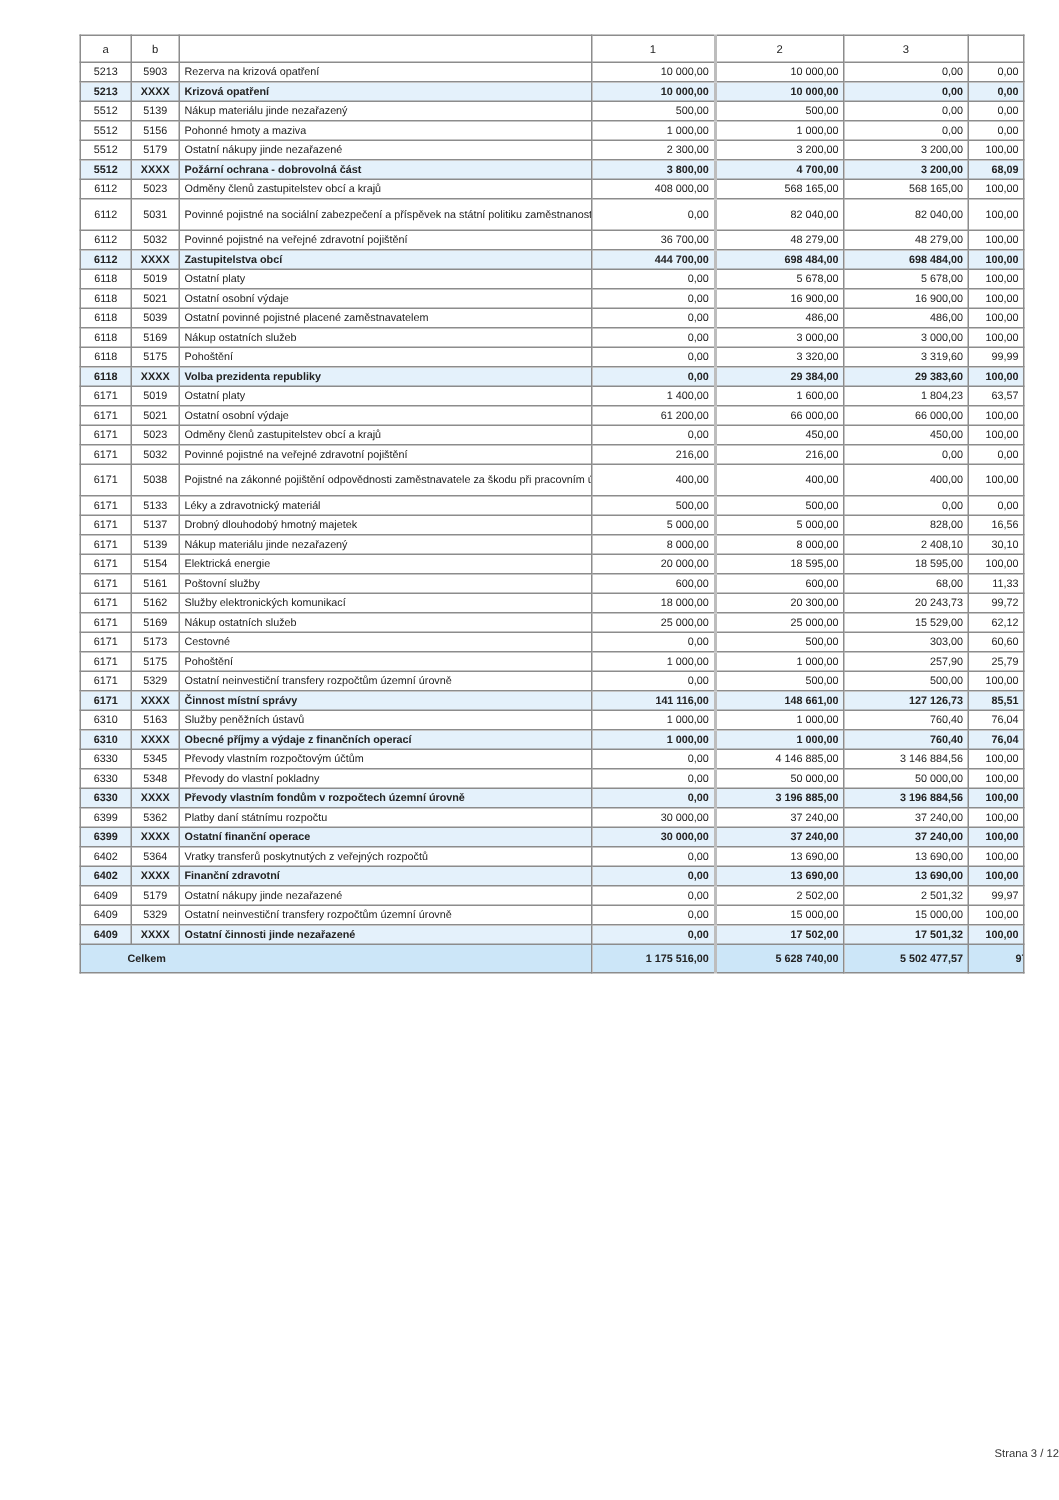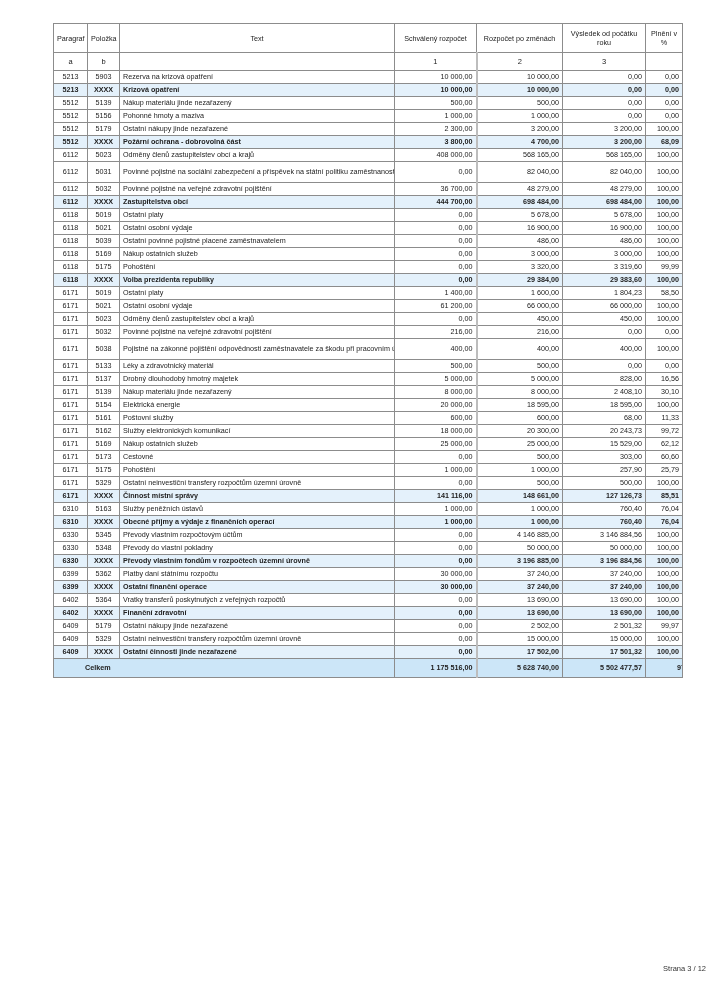--- a/index.html
+++ b/index.html
@@ -30,29 +30,20 @@
   <colgroup>
     <col style="width:34px">
       <col style="width:32px">
       <col style="width:275px">
     <col style="width:82px">
       <col style="width:86px">
       <col style="width:83px">
       <col style="width:37px">
   </colgroup>
   <thead>
-    <tr>
-      <th>Paragraf</th>
-      <th>Položka</th>
-      <th>Text</th>
-      <th>Schválený rozpočet</th>
-      <th class="col2">Rozpočet po změnách</th>
-      <th>Výsledek od počátku roku</th>
-      <th>Plnění v %</th>
-    </tr>
     <tr class="letters">
       <td>a</td>
       <td>b</td>
       <td></td>
       <td>1</td>
       <td class="col2">2</td>
       <td>3</td>
       <td></td>
     </tr>
   </thead>
@@ -201,21 +192,21 @@
         <td class="r">29 383,60</td>
         <td class="r">100,00</td>
       </tr>
       <tr>
         <td class="c">6171</td>
         <td class="c">5019</td>
         <td>Ostatní platy</td>
         <td class="r">1 400,00</td>
         <td class="r col2">1 600,00</td>
         <td class="r">1 804,23</td>
-        <td class="r">58,50</td>
+        <td class="r">63,57</td>
       </tr>
       <tr>
         <td class="c">6171</td>
         <td class="c">5021</td>
         <td>Ostatní osobní výdaje</td>
         <td class="r">61 200,00</td>
         <td class="r col2">66 000,00</td>
         <td class="r">66 000,00</td>
         <td class="r">100,00</td>
       </tr>

